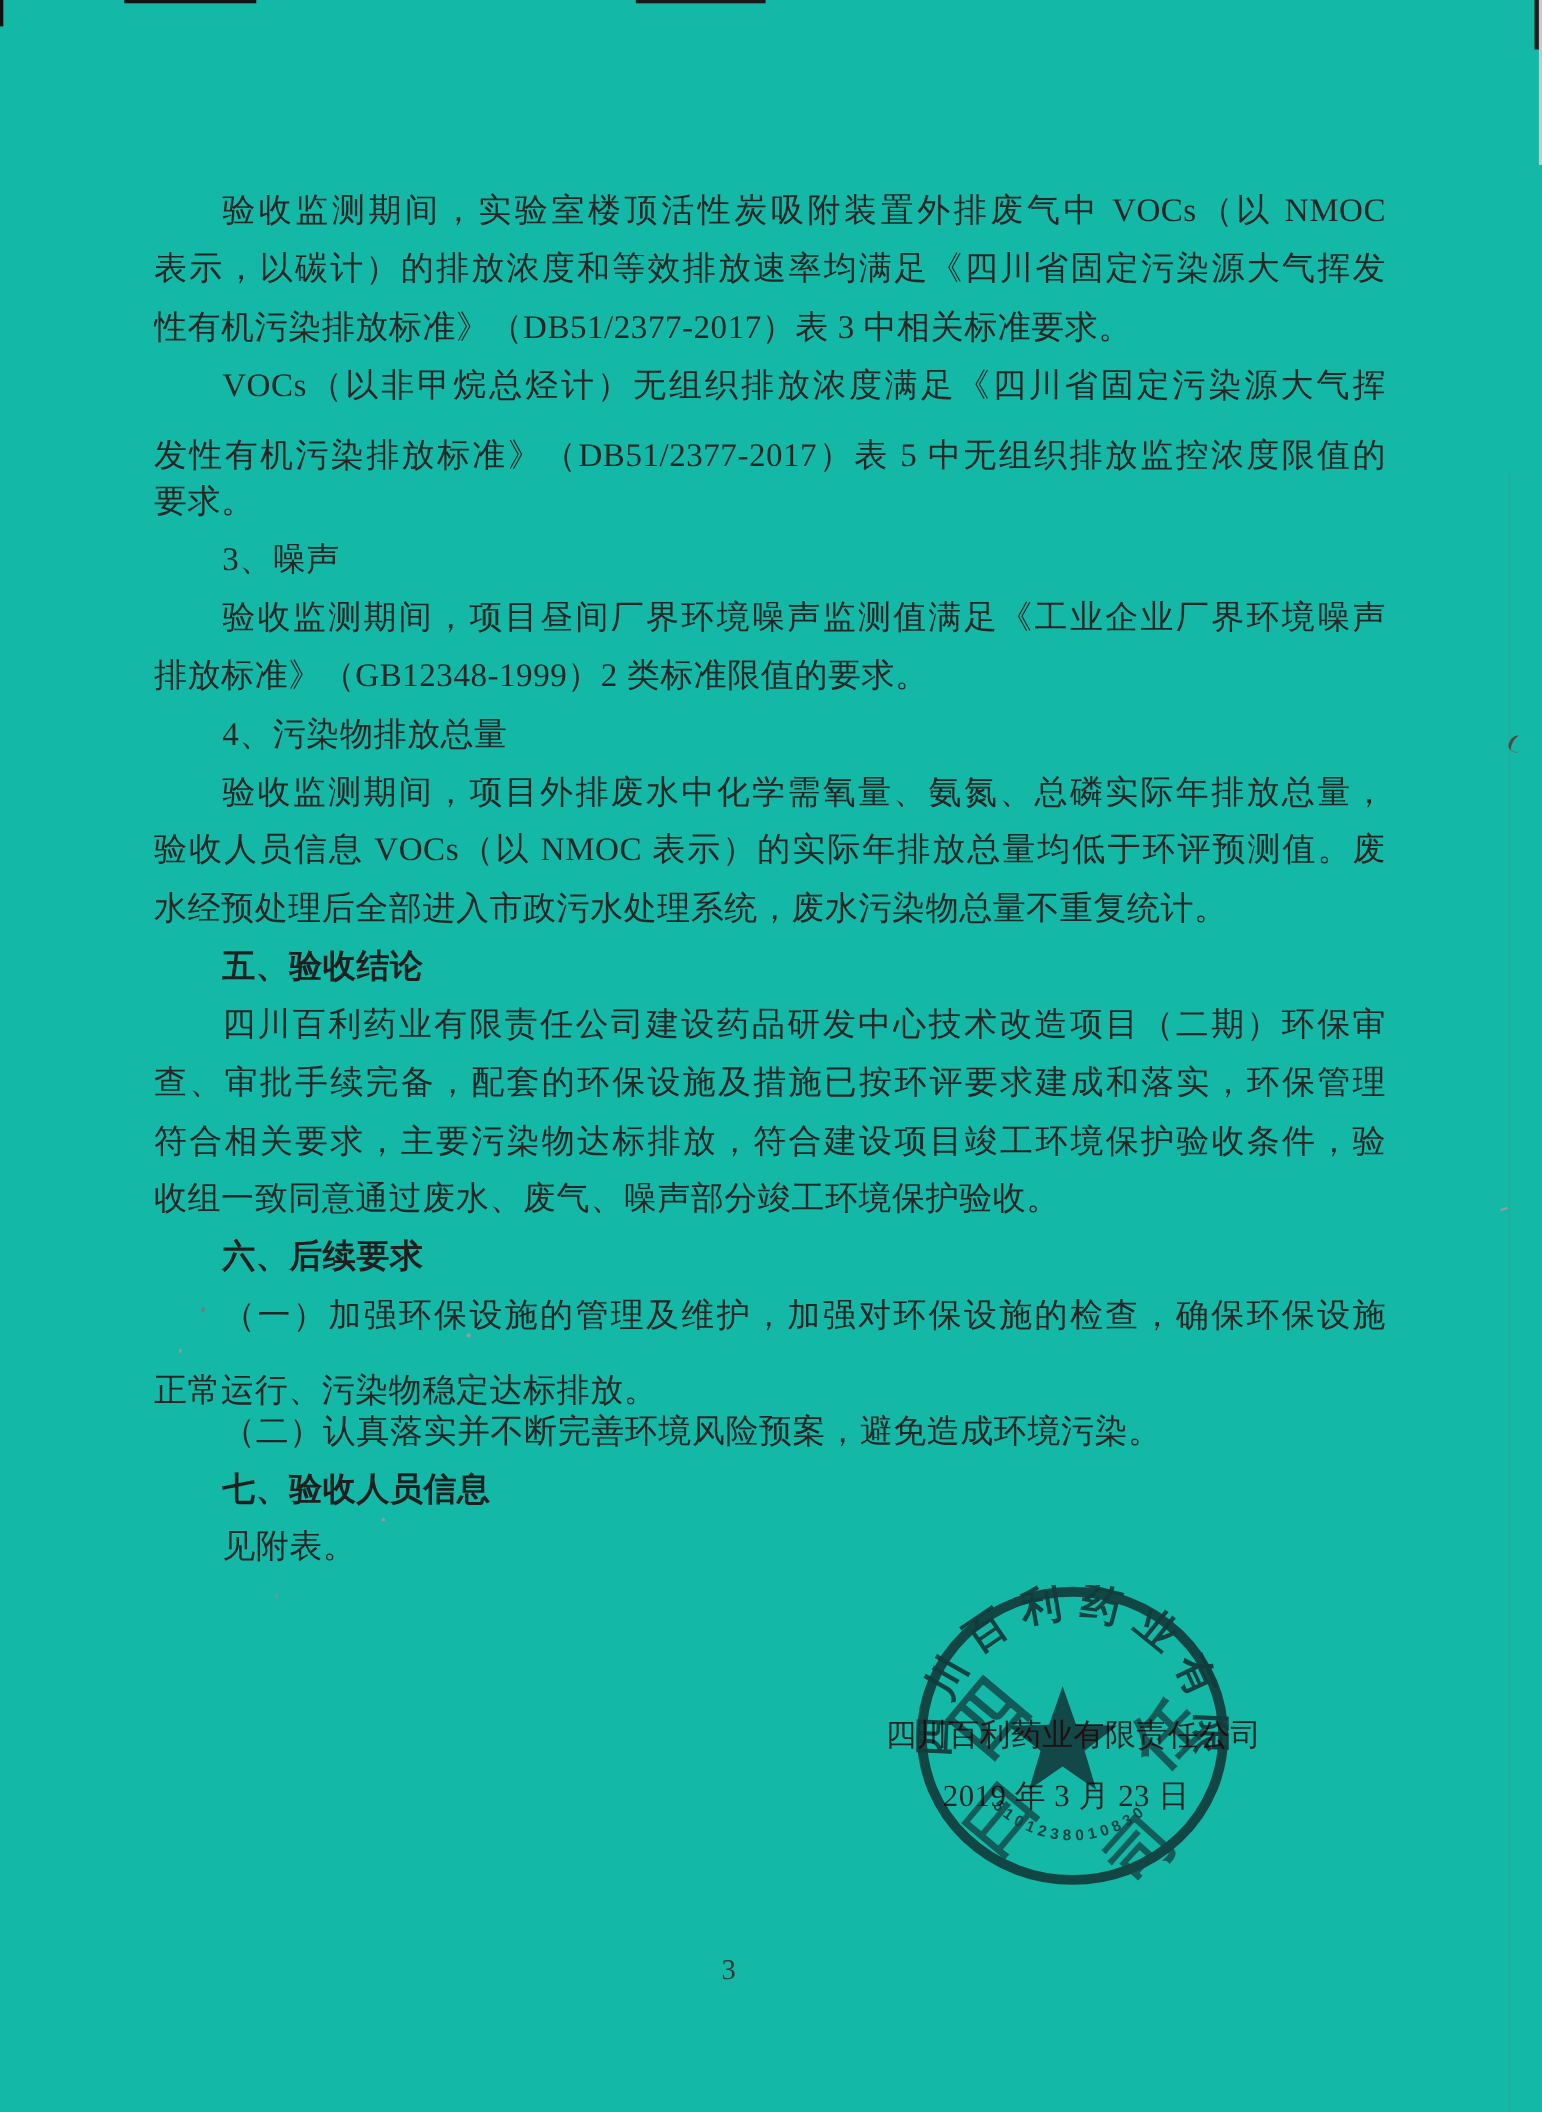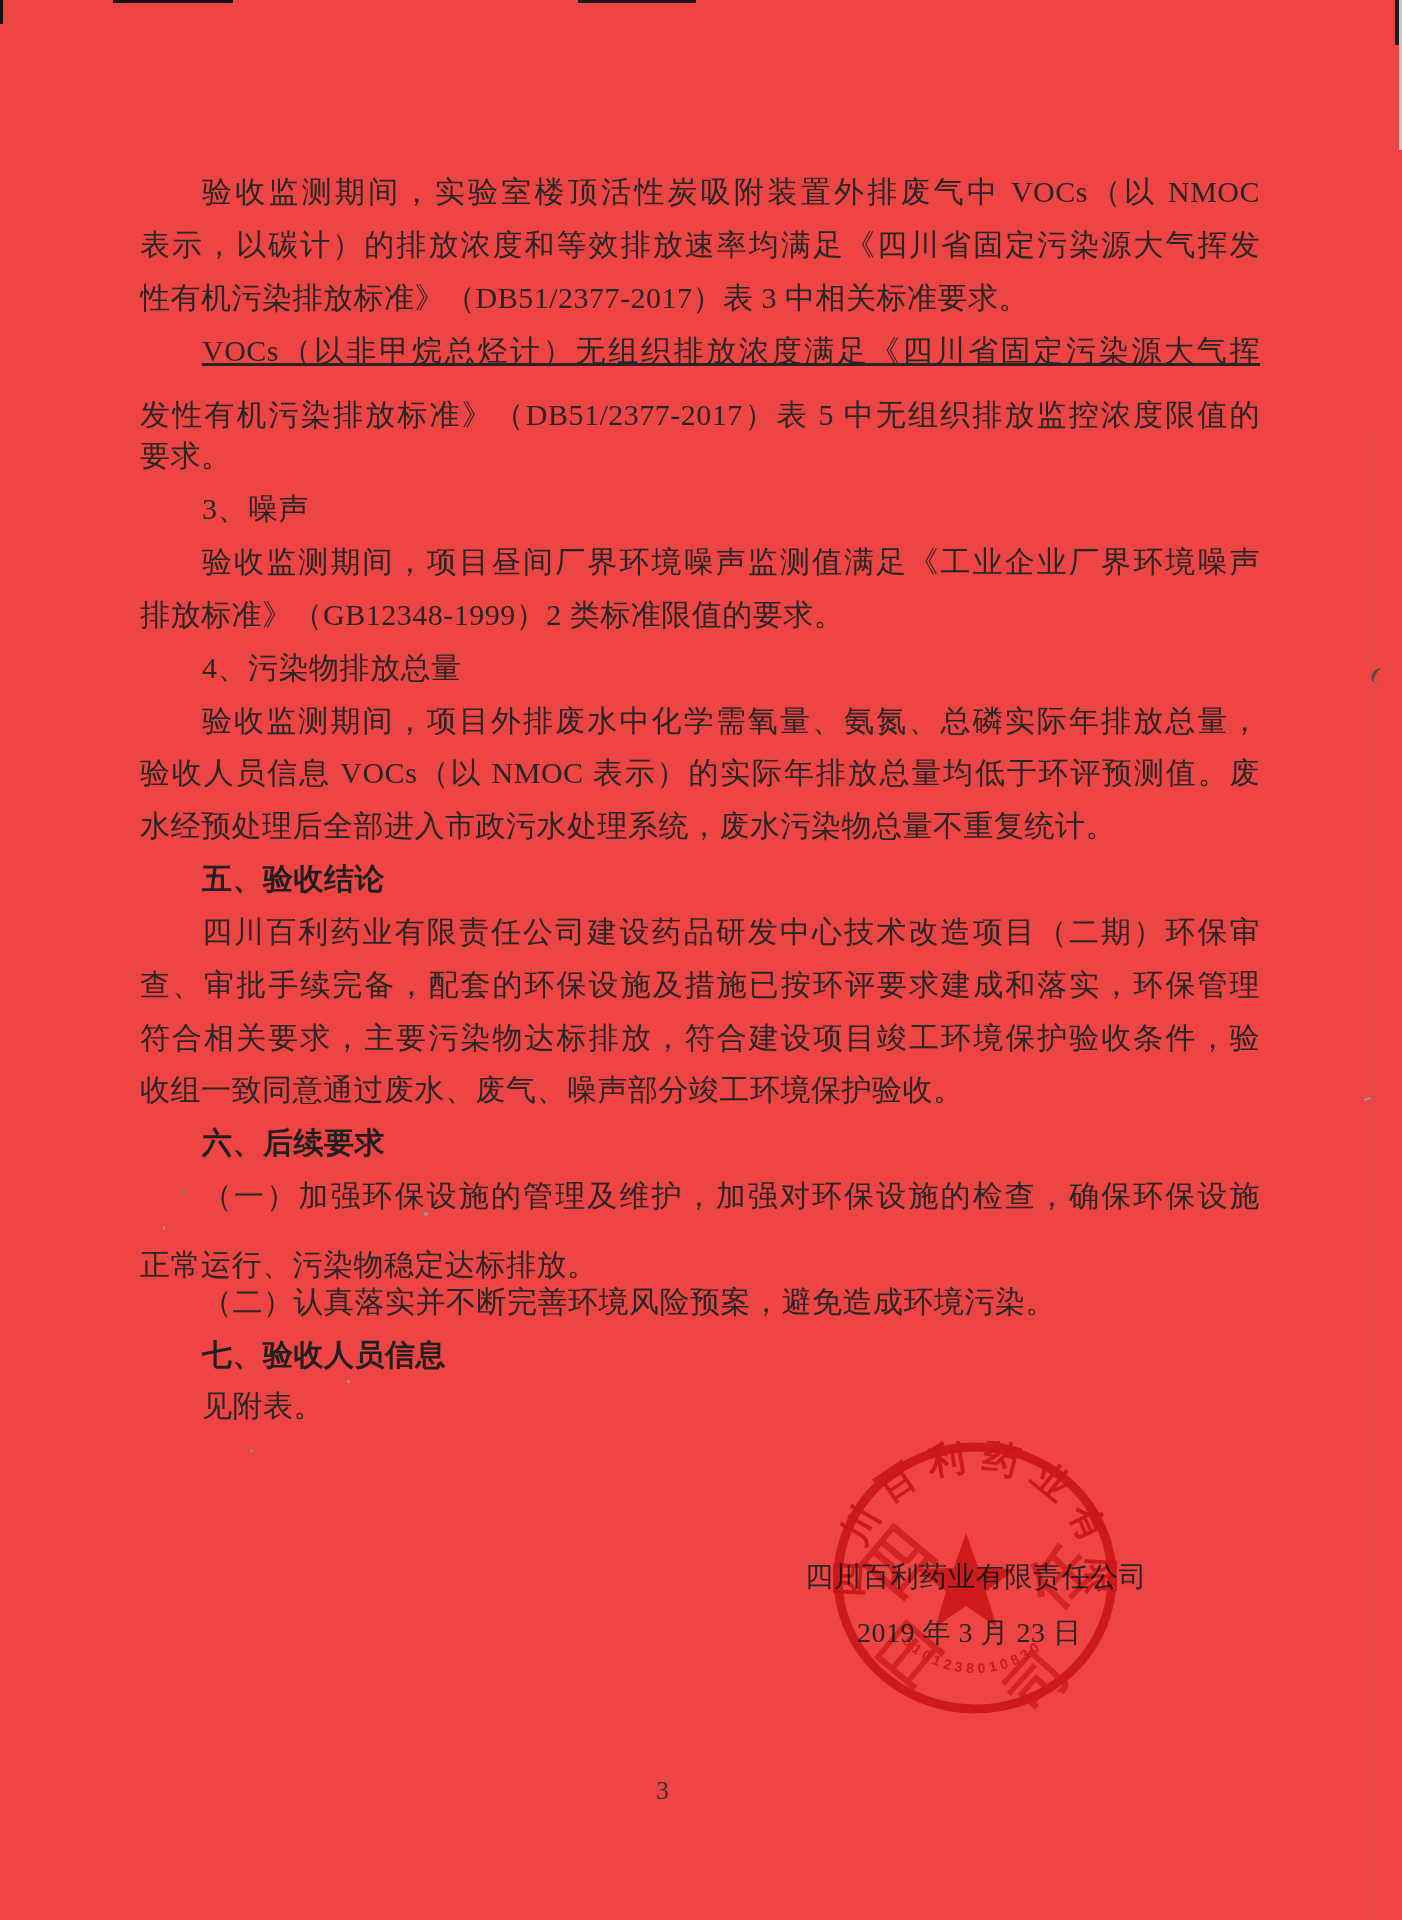--- a/index.html
+++ b/index.html
@@ -1,16 +1,16 @@
 <!DOCTYPE html>
 <html><head>
 <meta charset="utf-8">
 <style>
   html,body{margin:0;padding:0;background:#888;}
-  .page{position:relative;width:1402px;height:1920px;margin:0 auto;background:#ef4444;overflow:hidden;
+  .page{position:relative;width:1402px;height:1920px;margin:0 auto;background:#14b8a6;overflow:hidden;
         font-family:"Liberation Serif","DejaVu Serif",serif;color:#262626;}
   
   .doc-body{position:absolute;left:140px;top:0;width:1120px;height:1920px;}
   .line{position:absolute;left:0;width:1120px;font-size:30px;line-height:34px;height:36px;
         letter-spacing:0.5px;overflow:hidden;}
   .ind{padding-left:62px;width:1058px;}
   .just{text-align:justify;text-align-last:justify;}
   .bold{font-family:"Liberation Sans","DejaVu Sans",sans-serif;font-weight:700;color:#1f1f1f;}
   
   .sig-company{position:absolute;left:805px;top:1558px;font-size:28px;letter-spacing:0.5px;}
@@ -53,21 +53,21 @@
   <div class="artifact sp1"></div>
   <div class="artifact sp2"></div>
   <div class="artifact sp3"></div>
   <div class="artifact sp4"></div>
   <div class="artifact sp5"></div>
 
   <div class="doc-body">
       <div class="line ind just" style="top: 175px;">验收监测期间，实验室楼顶活性炭吸附装置外排废气中 VOCs（以 NMOC</div>
       <div class="line just" style="top: 228px;">表示，以碳计）的排放浓度和等效排放速率均满足《四川省固定污染源大气挥发</div>
       <div class="line" style="top: 281px;">性有机污染排放标准》（DB51/2377-2017）表 3 中相关标准要求。</div>
-      <div class="line ind just" style="top: 334px; text-decoration: underline;">VOCs（以非甲烷总烃计）无组织排放浓度满足《四川省固定污染源大气挥</div>
+      <div class="line ind just" style="top: 334px;">VOCs（以非甲烷总烃计）无组织排放浓度满足《四川省固定污染源大气挥</div>
       <div class="line just" style="top: 386px; margin-top: 12px;">发性有机污染排放标准》（DB51/2377-2017）表 5 中无组织排放监控浓度限值的</div>
       <div class="line" style="top: 439px;">要求。</div>
       <div class="line ind" style="top: 492px;">3、噪声</div>
       <div class="line ind just" style="top: 545px;">验收监测期间，项目昼间厂界环境噪声监测值满足《工业企业厂界环境噪声</div>
       <div class="line" style="top: 598px;">排放标准》（GB12348-1999）2 类标准限值的要求。</div>
       <div class="line ind" style="top: 651px;">4、污染物排放总量</div>
       <div class="line ind just" style="top: 704px;">验收监测期间，项目外排废水中化学需氧量、氨氮、总磷实际年排放总量，</div>
       <div class="line just" style="top: 756px;">验收人员信息 VOCs（以 NMOC 表示）的实际年排放总量均低于环评预测值。废</div>
       <div class="line" style="top: 809px;">水经预处理后全部进入市政污水处理系统，废水污染物总量不重复统计。</div>
       <div class="line ind bold" style="top: 862px;">五、验收结论</div>

